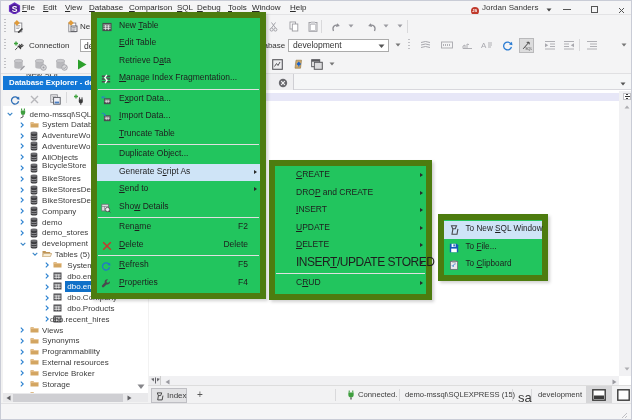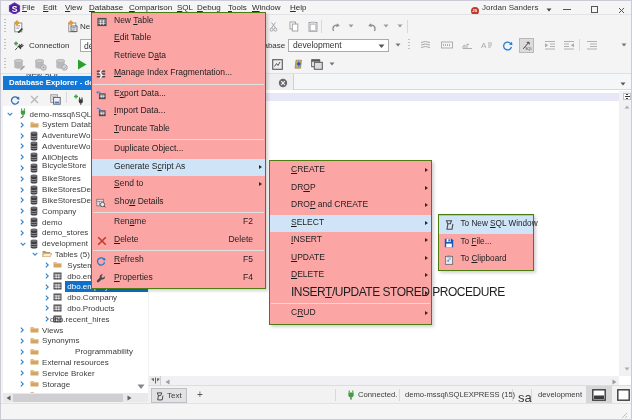--- a/index.html
+++ b/index.html
@@ -16,21 +16,21 @@
 .tsep { position:absolute; width:1px; background:#d9d9db; }
 .tbtxt { position:absolute; font-size:8px; color:#333; }
 
 #pheader { left:2px; top:75px; width:145px; height:14px; background:#1277d7; color:#fff; font-size:7.8px; font-weight:bold; line-height:14px; padding-left:6px; }
 #ptool { left:2px; top:89px; width:145px; height:16px; background:#f4f4f5; }
 #tree { left:2px; top:105px; width:145px; height:296px; background:#fff; font-size:8px; color:#3c3c3c; overflow:hidden; }
 .trw { position:absolute; height:11px; line-height:11px; white-space:nowrap; }
 
 #editor { left:148px; top:73px; width:484px; height:329px; background:#fff; }
 
-.menu { position:absolute; background:#fca5a5; border:1px solid #4d7c0f; box-shadow:2px 2px 3px rgba(0,0,0,0.18); font-size:8.5px; color:#1e1e1e; z-index:50; }
+.menu { position:absolute; background:#22c55e; border:6px solid #4d7c0f; box-shadow:2px 2px 3px rgba(0,0,0,0.18); font-size:8.5px; color:#1e1e1e; z-index:50; }
 .mit { position:relative; height:17.5px; line-height:15px; white-space:nowrap; }
 .mit .lbl { position:absolute; left:22px; top:0; }
 #menu2 .mit .lbl { left:21px; }
 #menu3 .mit .lbl { left:21.5px; } #menu3 { font-size:8.2px; }
 .mit .sc { position:absolute; right:12px; top:0; }
 .mit .arr { position:absolute; right:3.5px; top:6px; width:0; height:0; border-left:3.5px solid #2a2a2a; border-top:2.8px solid transparent; border-bottom:2.8px solid transparent; }
 .msep { height:1px; background:#e0e0e0; margin:1px 1px; }
 .hl { background:#cfe4f7; }
 .mic { position:absolute; left:4px; top:4px; width:10px; height:10px; }
 </style>
@@ -436,21 +436,21 @@
       <path d="M0.5 2.6h8" stroke="#e9c391" stroke-width="0.9"></path>
     </svg>
   <div class="trw" style="left:39.1px;top:229.3px;">Synonyms</div>
   <svg class="abs" style="left:17px;top:242.6px" width="4" height="6" viewBox="0 0 4 6">
       <path d="M0.8 0.7 L3.2 3 L0.8 5.3" stroke="#2980d0" stroke-width="1.1" fill="none"></path>
     </svg>
   <svg class="abs" style="left:27px;top:241.6px" width="9" height="7" viewBox="0 0 9 7">
       <path d="M0.5 1.3 h3 l.9 1.1 h4.1 v4.1 h-8z" fill="#d3a561"></path>
       <path d="M0.5 2.6h8" stroke="#e9c391" stroke-width="0.9"></path>
     </svg>
-  <div class="trw" style="left:39.1px;top:240.1px;margin-left:33px;">Programmability</div>
+  <div class="trw" style="left:39.1px;top:240.1px;">Programmability</div>
   <svg class="abs" style="left:17px;top:253.4px" width="4" height="6" viewBox="0 0 4 6">
       <path d="M0.8 0.7 L3.2 3 L0.8 5.3" stroke="#2980d0" stroke-width="1.1" fill="none"></path>
     </svg>
   <svg class="abs" style="left:27px;top:252.4px" width="9" height="7" viewBox="0 0 9 7">
       <path d="M0.5 1.3 h3 l.9 1.1 h4.1 v4.1 h-8z" fill="#d3a561"></path>
       <path d="M0.5 2.6h8" stroke="#e9c391" stroke-width="0.9"></path>
     </svg>
   <div class="trw" style="left:39.1px;top:250.9px;">External resources</div>
   <svg class="abs" style="left:17px;top:264.2px" width="4" height="6" viewBox="0 0 4 6">
       <path d="M0.8 0.7 L3.2 3 L0.8 5.3" stroke="#2980d0" stroke-width="1.1" fill="none"></path>
@@ -529,21 +529,21 @@
       </svg>
   </div>
 </div>
 
 <div class="abs" id="dock" style="left:147px;top:384px;width:483px;height:18px;background:#f2f2f3;border-top:1px solid #ddd;font-size:8px;color:#3a3a3a;">
   <div class="abs" style="left:3px;top:1.5px;width:36px;height:15px;background:#e2e2e4;border:1px solid #bfbfc4;line-height:14px;">
     <svg class="abs" style="left:3px;top:3px" width="9" height="9" viewBox="0 0 10 10">
         <path d="M2.5 1h5l-1.2 3h-2.6z" fill="none" stroke="#3a3a3a" stroke-width="1"></path>
         <path d="M3.8 4 L3 8.8h5l.8-4.8" fill="none" stroke="#3a3a3a" stroke-width="1"></path>
       </svg>
-    <span class="abs" style="left:15px;">Text</span>
+    <span class="abs" style="left:15px;">Index</span>
   </div>
   <span class="abs" style="left:49px;top:3px;font-size:10px;color:#555;">+</span>
   <div class="tsep" style="left:187px;top:3px;height:12px;"></div>
   <svg class="abs" style="left:199px;top:4px" width="8" height="10" viewBox="0 0 9 11">
       <path d="M2.5 0.5v2.2M6.5 0.5v2.2" stroke="#3f9e3f" stroke-width="1.2"></path>
       <path d="M1.5 2.7h6v2.6a3 3 0 0 1-6 0z" fill="#3f9e3f"></path>
       <path d="M4.5 8.2v2.4" stroke="#3a3a3a" stroke-width="1.3"></path>
     </svg>
   <span class="abs" style="left:210px;top:3.5px;font-size:7.7px;">Connected.</span>
   <div class="tsep" style="left:251px;top:3px;height:12px;"></div>
@@ -661,31 +661,23 @@
       <span class="lbl"><u>P</u>roperties</span>
       <span class="sc">F4</span>
     </div>
 </div>
 <div class="menu" id="menu2" style="left:268px;top:159px;width:163px;padding:1px 0;">
   <div class="mit">
       <span class="lbl"><u>C</u>REATE</span>
       <span class="arr"></span>
     </div>
   <div class="mit">
-      <span class="lbl">DR<u>O</u>P</span>
-      <span class="arr"></span>
-    </div>
-  <div class="mit">
       <span class="lbl">DRO<u>P</u> and CREATE</span>
       <span class="arr"></span>
     </div>
-  <div class="mit hl">
-      <span class="lbl"><u>S</u>ELECT</span>
-      <span class="arr"></span>
-    </div>
   <div class="mit">
       <span class="lbl"><u>I</u>NSERT</span>
       <span class="arr"></span>
     </div>
   <div class="mit">
       <span class="lbl"><u>U</u>PDATE</span>
       <span class="arr"></span>
     </div>
   <div class="mit">
       <span class="lbl"><u>D</u>ELETE</span>
@@ -694,21 +686,21 @@
   <div class="mit">
       <span class="lbl" style="font-size:12px;letter-spacing:-0.04em;">INSER<u>T</u>/UPDATE STORED PROCEDURE</span>
       <span class="arr"></span>
     </div>
   <div class="msep"></div>
   <div class="mit">
       <span class="lbl">C<u>R</u>UD</span>
       <span class="arr"></span>
     </div>
 </div>
-<div class="menu" id="menu3" style="left:437px;top:213px;width:96px;padding:1px 0;text-decoration:underline;">
+<div class="menu" id="menu3" style="left:437px;top:213px;width:110px;padding:1px 0;text-decoration:underline;">
   <div class="mit hl">
       <svg class="mic" style="left:4.5px" width="10" height="10" viewBox="0 0 10 10">
         <path d="M2.5 0.8h5l-1.2 3h-2.6z" fill="none" stroke="#4a4a4e" stroke-width="1.1"></path>
         <path d="M3.9 3.8 L3 9.2h5l.9-5.4" fill="none" stroke="#4a4a4e" stroke-width="1.1"></path>
       </svg>
       <span class="lbl">To New <u>S</u>QL Window</span>
     </div>
   <div class="mit">
       <svg class="mic" style="left:4.5px" width="10" height="10" viewBox="0 0 10 10">
         <path d="M0.8 0.8 h7 l1.4 1.4 v7 h-8.4z" fill="#1559b8"></path>

